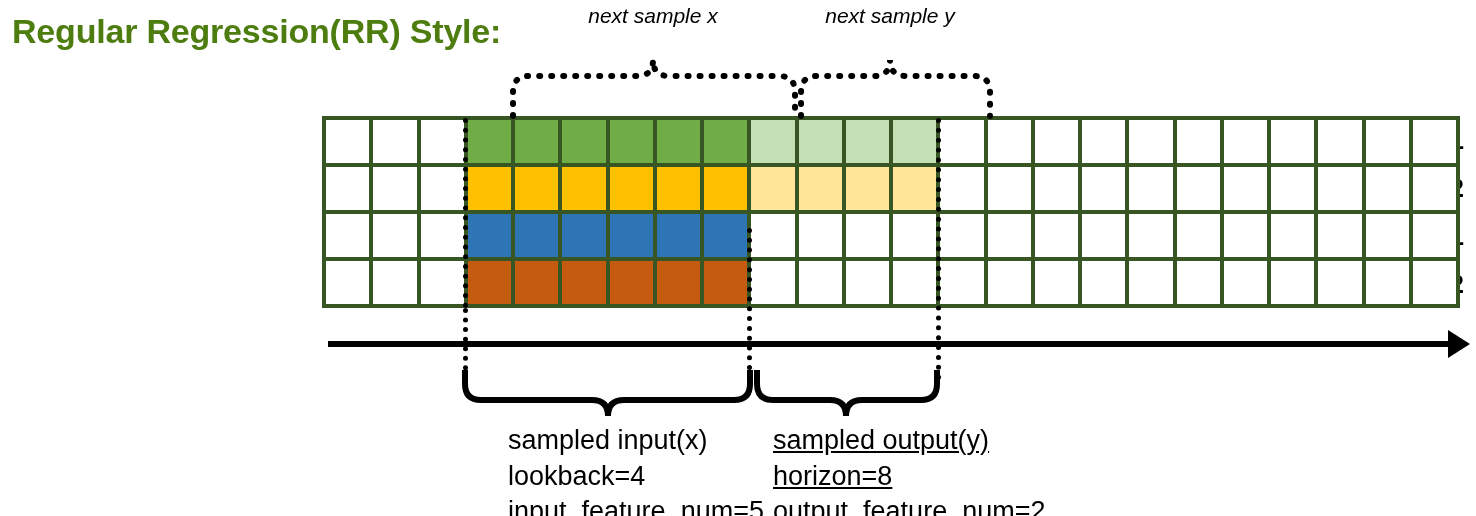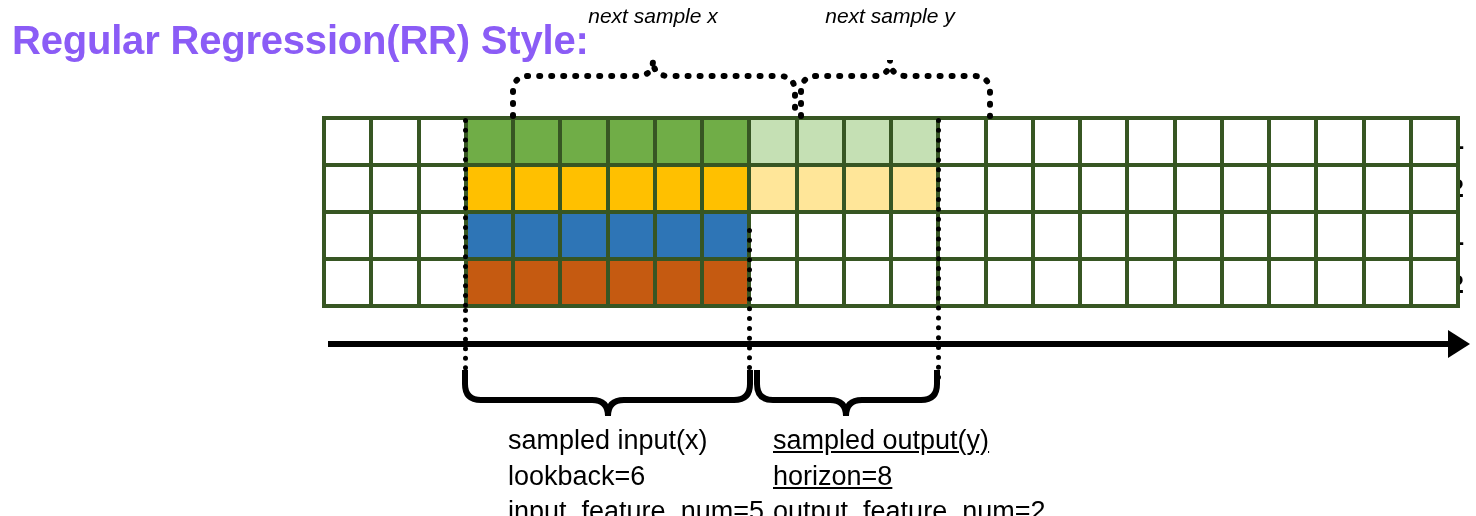--- a/index.html
+++ b/index.html
@@ -16,24 +16,24 @@
     width: 1476px;
     height: 516px;
     background: #ffffff;
     overflow: hidden;
   }
 
   
   .title {
     position: absolute;
     left: 12px;
-    top: 18px;
-    font-size: 40px;
+    top: 12px;
+    font-size: 34px;
     font-weight: bold;
-    color: #8b5cf6;
+    color: #4d7c0f;
     white-space: nowrap;
     letter-spacing: -0.2px;
   }
 
   
   .row-label {
     position: absolute;
     right: 0;
     width: 310px;
     text-align: right;
@@ -261,21 +261,21 @@
   <div class="vguide" style="left:463px; top:118px; height:190px;"></div>
   <div class="vguide" style="left:463px; top:308px; height:72px;"></div>
   <div class="vguide" style="left:747px; top:228px; height:152px;"></div>
   <div class="vguide" style="left:936px; top:118px; height:262px;"></div>
 
   <div class="brace-label-top" style="left:790px; top:4px; width:200px;">next sample y</div>
   <div class="brace-label-top" style="left:553px; top:4px; width:200px;">next sample x</div>
 
   <div class="brace-label-bottom" style="left:508px; top:423px;">
     <div>sampled input(x)</div>
-    <div>lookback=6</div>
+    <div>lookback=4</div>
     <div>input_feature_num=5</div>
   </div>
   <div class="brace-label-bottom" style="left:773px; top:423px;text-decoration:underline;">
     <div>sampled output(y)</div>
     <div>horizon=8</div>
     <div>output_feature_num=2</div>
   </div>
 
   <svg class="overlay" viewBox="0 0 1476 516">
 

